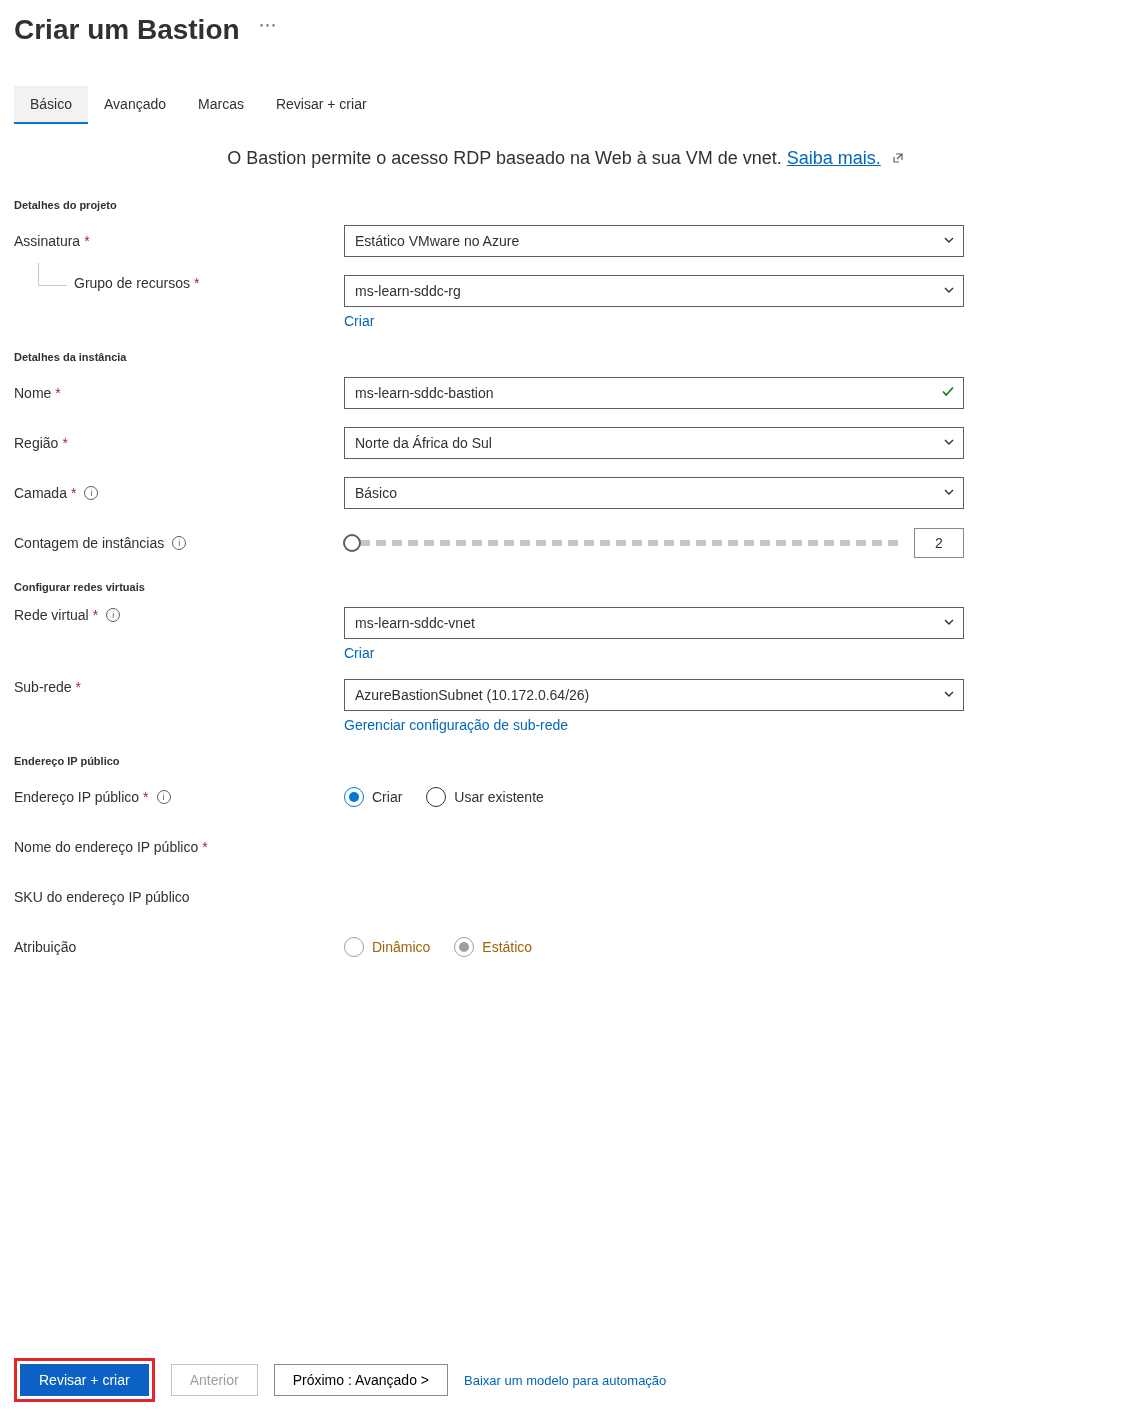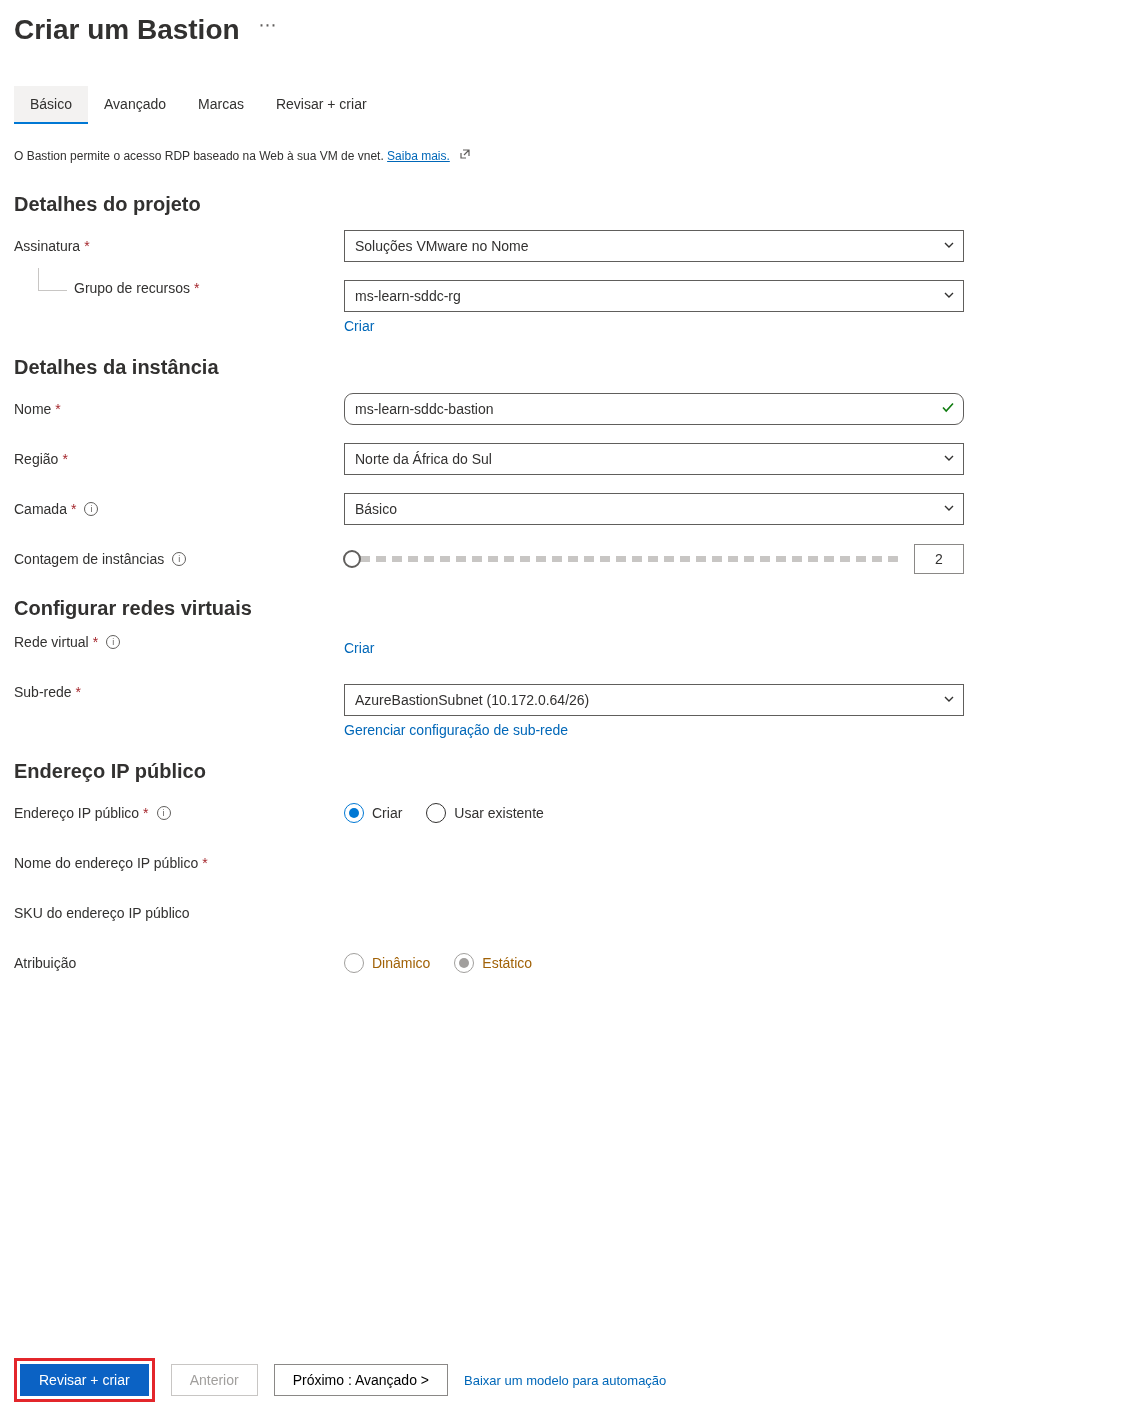--- a/index.html
+++ b/index.html
@@ -20,25 +20,25 @@
     font-size: 14px;
     cursor: pointer;
     color: #323130;
     border-bottom: 2px solid transparent;
   }
   .tab.active {
     background: #f3f2f1;
     border-bottom: 2px solid #0078d4;
     font-weight: 400;
   }
-  .intro { font-size: 12px; margin-bottom: 30px; }
+  .intro { font-size: 18px; margin-bottom: 30px; text-align: center; }
   .link { color: #0067b8; text-decoration: underline; cursor: pointer; }
   .link.nolink { text-decoration: none; }
   .ext-icon { display: inline-block; margin-left: 6px; font-size: 12px; color: #605e5c; }
-  .section-title { font-size: 20px; font-weight: 600; margin: 22px 0 14px 0; }
+  .section-title { font-size: 11px; font-weight: 600; margin: 22px 0 14px 0; }
   .form-row { display: flex; align-items: center; min-height: 32px; margin-bottom: 18px; }
   .form-row.tall { align-items: flex-start; }
   .label-col { width: 330px; flex-shrink: 0; font-size: 14px; display: flex; align-items: center; text-align: right; }
   .label-col.indent {
     padding-left: 60px;
     position: relative;
   }
   .label-col.indent::before {
     content: "";
     position: absolute;
@@ -62,21 +62,21 @@
     height: 32px;
     border: 1px solid #605e5c;
     background: #ffffff;
     padding: 0 30px 0 10px;
     font-size: 14px;
     position: relative;
     display: flex;
     align-items: center;
     cursor: pointer;
   }
-  .textin { cursor: text; border-radius: 9px; }
+  .textin { cursor: text; }
   .select .chev {
     position: absolute; right: 8px; top: 50%; transform: translateY(-50%);
   }
   .chev svg { width: 12px; height: 12px; }
   .valid-check {
     position: absolute; right: 8px; top: 50%; transform: translateY(-50%);
     color: #107c10;
   }
   .valid-check svg { width: 14px; height: 14px; }
   .slider-row { display: flex; align-items: center; gap: 14px; }
@@ -150,21 +150,21 @@
 
 <div class="section-title">Detalhes do projeto</div>
 
 <div class="form-row">
   <div class="label-col">
     <span>Assinatura</span>
     <span class="required">*</span>
   </div>
   <div class="control-col">
     <div class="select">
-      <span>Soluções VMware no Nome</span>
+      <span>Estático VMware no Azure</span>
       <span class="chev"><svg viewBox="0 0 12 12">
             <path d="M2 4l4 4 4-4" stroke="#323130" stroke-width="1.4" fill="none"></path>
           </svg></span>
     </div>
   </div>
 </div>
 
 <div class="form-row tall">
   <div class="label-col indent">
     <span>Grupo de recursos</span>
@@ -246,20 +246,26 @@
 
 <div class="section-title">Configurar redes virtuais</div>
 
 <div class="form-row tall">
   <div class="label-col">
     <span>Rede virtual</span>
     <span class="required">*</span>
     <span class="info-icon">i</span>
   </div>
   <div class="control-col">
+    <div class="select">
+      <span>ms-learn-sddc-vnet</span>
+      <span class="chev"><svg viewBox="0 0 12 12">
+            <path d="M2 4l4 4 4-4" stroke="#323130" stroke-width="1.4" fill="none"></path>
+          </svg></span>
+    </div>
     <a class="link nolink sublink">Criar</a>
   </div>
 </div>
 
 <div class="form-row tall">
   <div class="label-col">
     <span>Sub-rede</span>
     <span class="required">*</span>
   </div>
   <div class="control-col">

